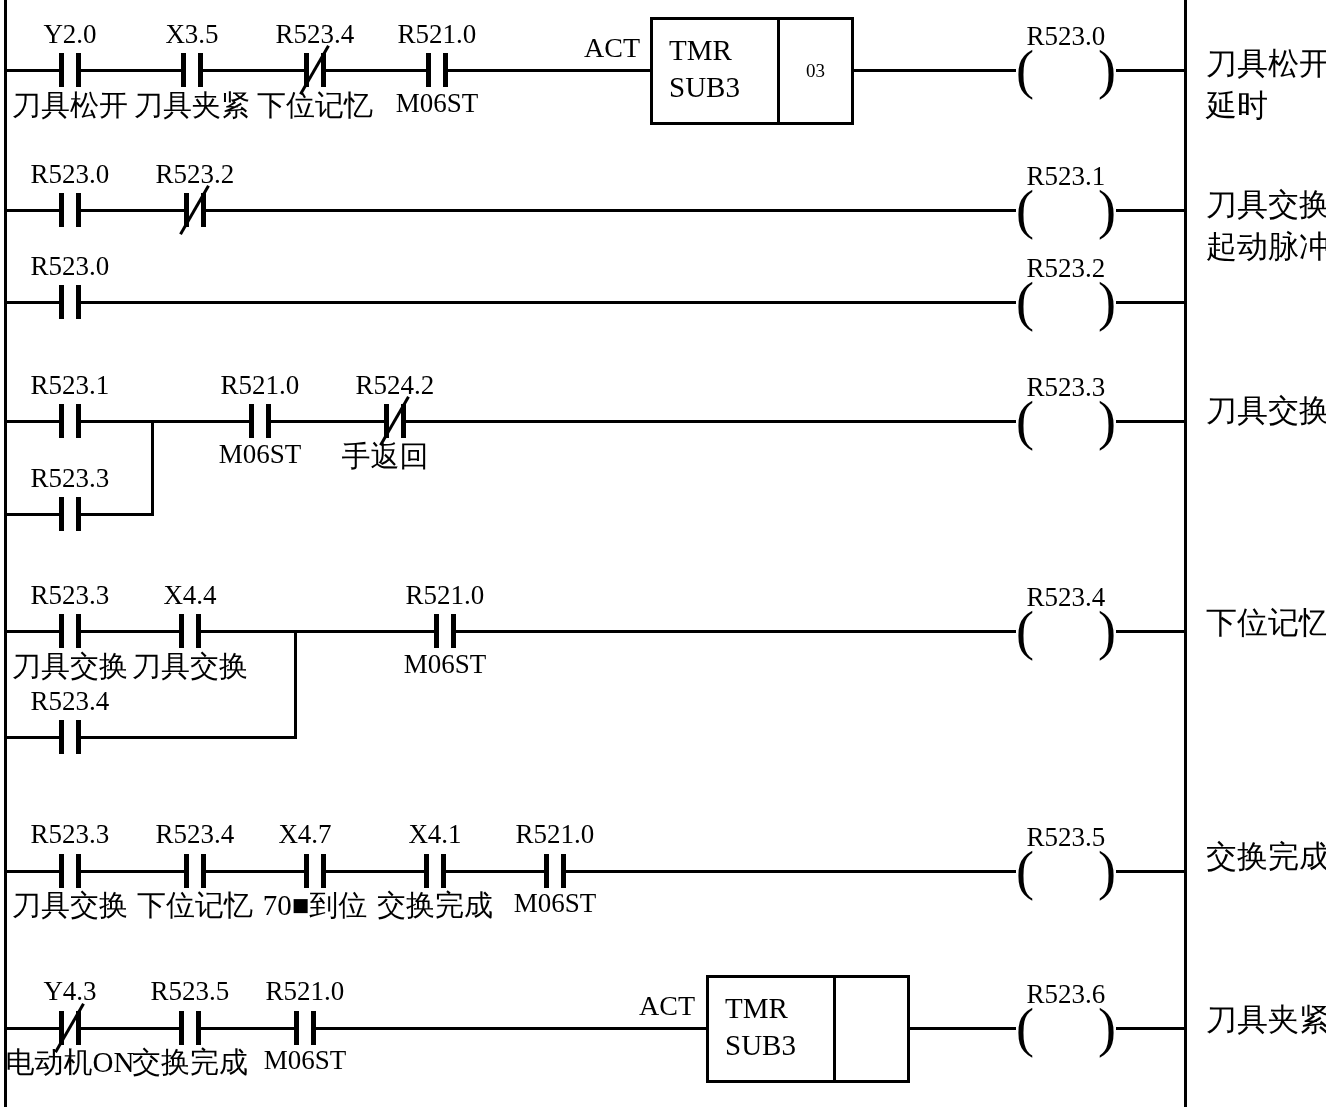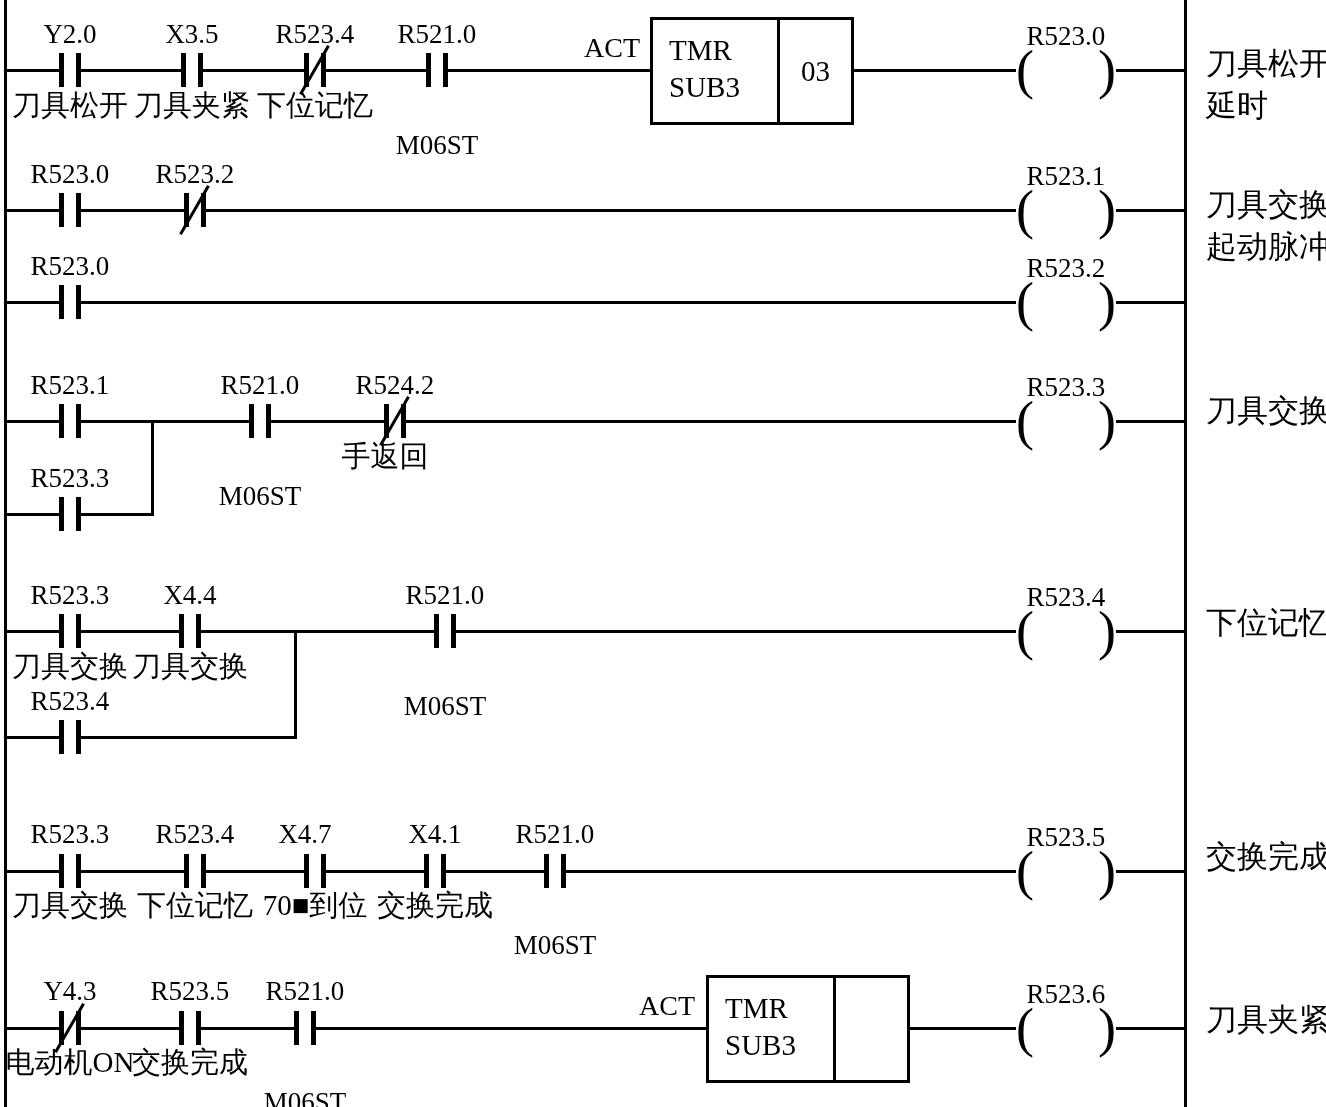--- a/index.html
+++ b/index.html
@@ -10,27 +10,27 @@
   .rail{position:absolute;top:0;width:3px;height:1107px;background:#000;}
   .hline{position:absolute;height:3px;background:#000;}
   .vline{position:absolute;width:3px;background:#000;}
   .contact{position:absolute;width:22px;height:34px;background:#fff;}
   .contact .bar{position:absolute;top:0;width:5px;height:34px;background:#000;}
   .contact .bar.l{left:0;}
   .contact .bar.r{right:0;}
   .contact .slash{position:absolute;left:9px;top:-11px;width:3px;height:56px;background:#000;transform:rotate(30deg);}
   .addr{position:absolute;width:160px;text-align:center;font-size:27px;line-height:32px;white-space:nowrap;}
   .cnlab{position:absolute;width:170px;text-align:center;font-size:29px;line-height:34px;white-space:nowrap;}
-  .mlab{position:absolute;width:170px;text-align:center;font-size:27px;line-height:34px;white-space:nowrap;margin-top:42px;}
+  .mlab{position:absolute;width:170px;text-align:center;font-size:27px;line-height:34px;white-space:nowrap;}
   .coil{position:absolute;left:1016px;width:100px;height:56px;background:#fff;
         display:flex;justify-content:space-between;align-items:center;}
   .coil .paren{font-size:54px;line-height:56px;font-family:"Liberation Serif","DejaVu Serif",serif;}
   .tbox{position:absolute;box-sizing:border-box;width:204px;height:108px;border:3px solid #000;background:#fff;display:flex;}
   .tbox .c1{box-sizing:border-box;width:127px;border-right:3px solid #000;padding:12px 0 0 16px;font-size:29px;line-height:37px;}
-  .tbox .c2{flex:1;display:flex;align-items:center;justify-content:center;font-size:29px;}
+  .tbox .c2{flex:1;display:flex;align-items:center;justify-content:center;font-size:19px;}
   .act{position:absolute;width:110px;text-align:right;font-size:28px;line-height:32px;}
   .comment{position:absolute;left:1206px;font-size:31px;line-height:38px;white-space:nowrap;}
 </style>
 </head>
 <body>
 
 <div id="canvas">
 
   <div class="rail" style="left:4px"></div>
   <div class="rail" style="left:1184px"></div>

